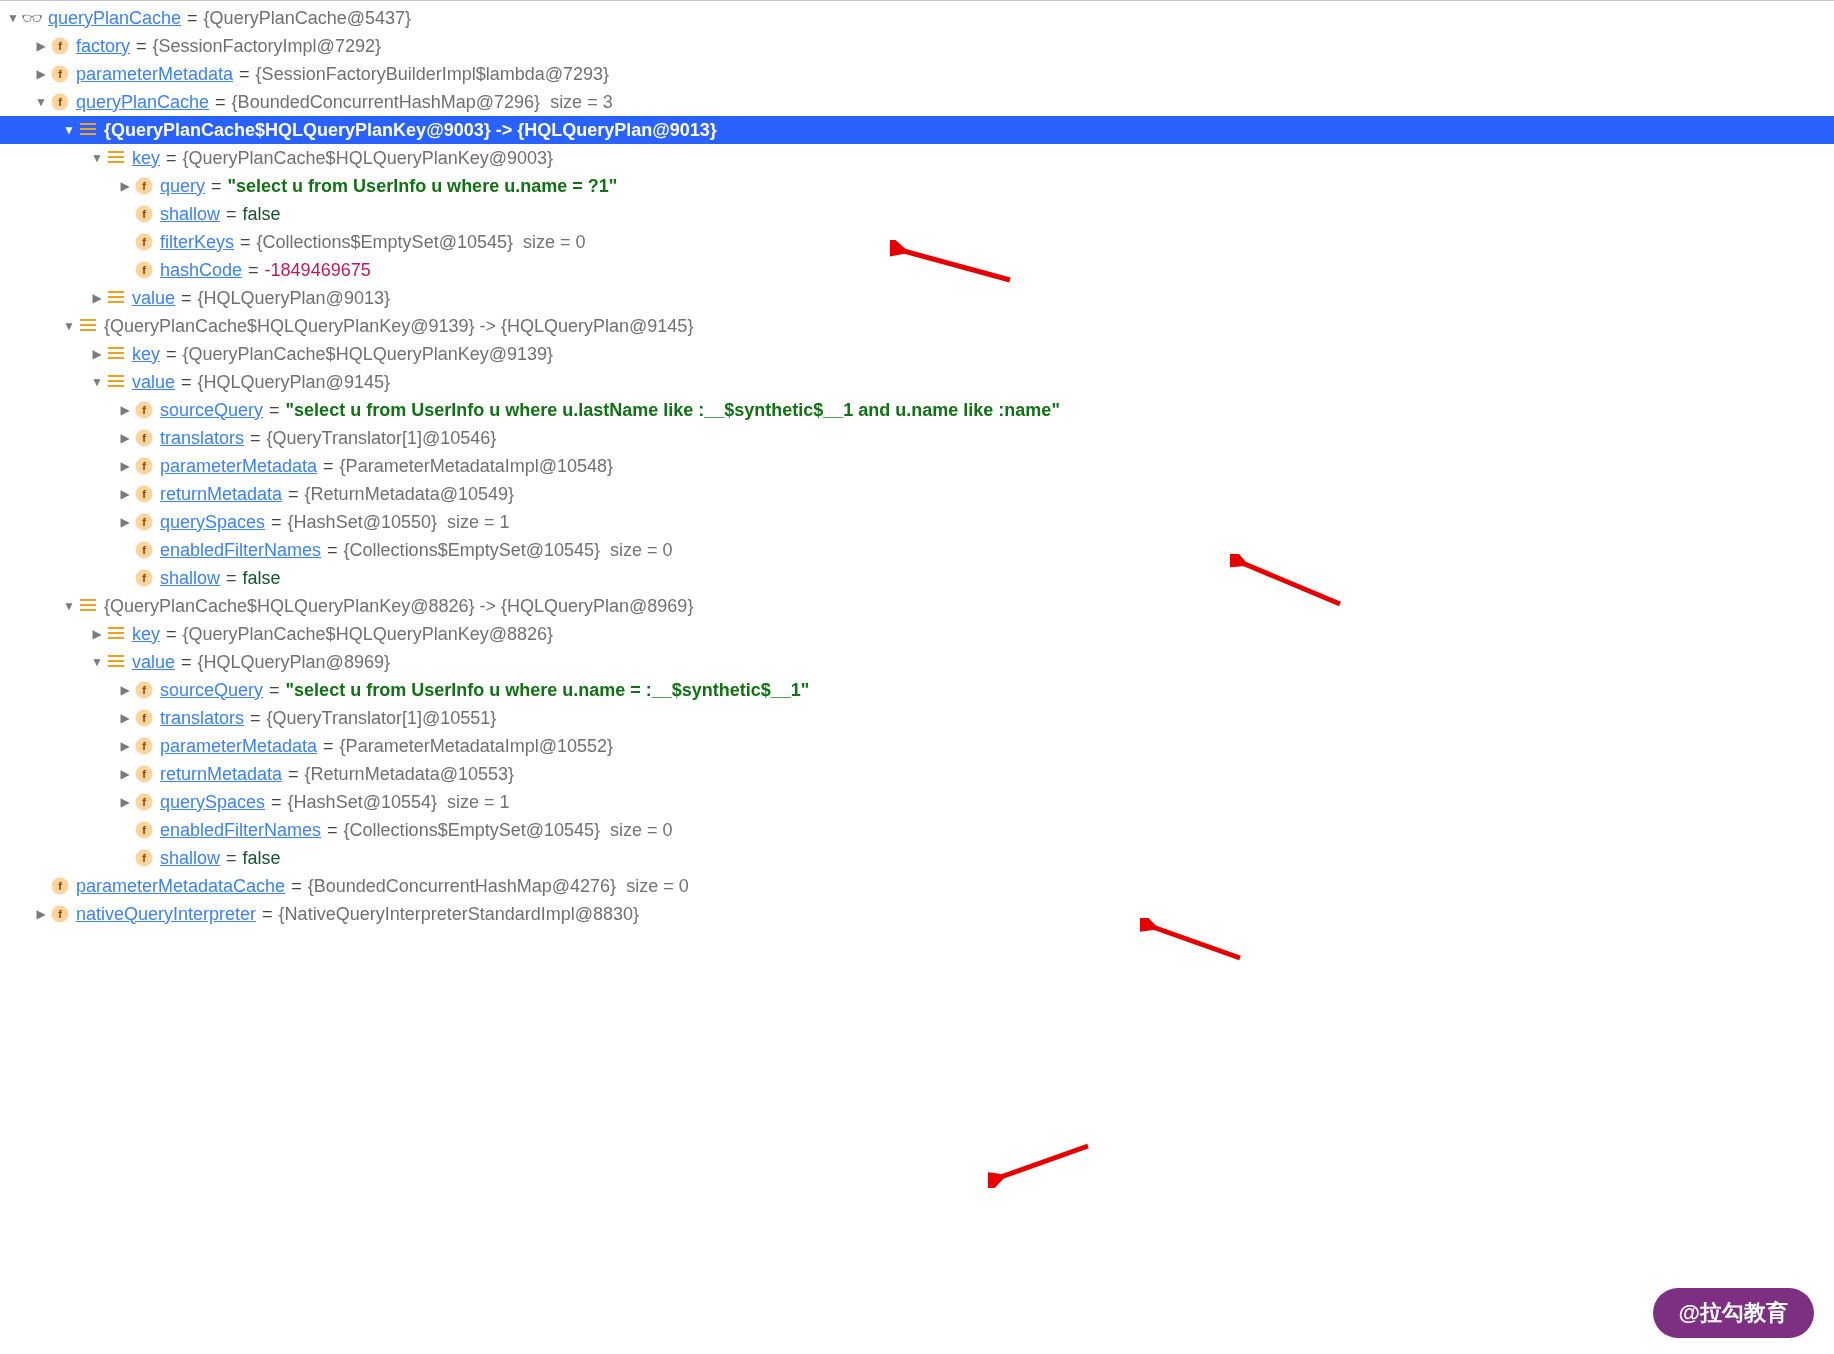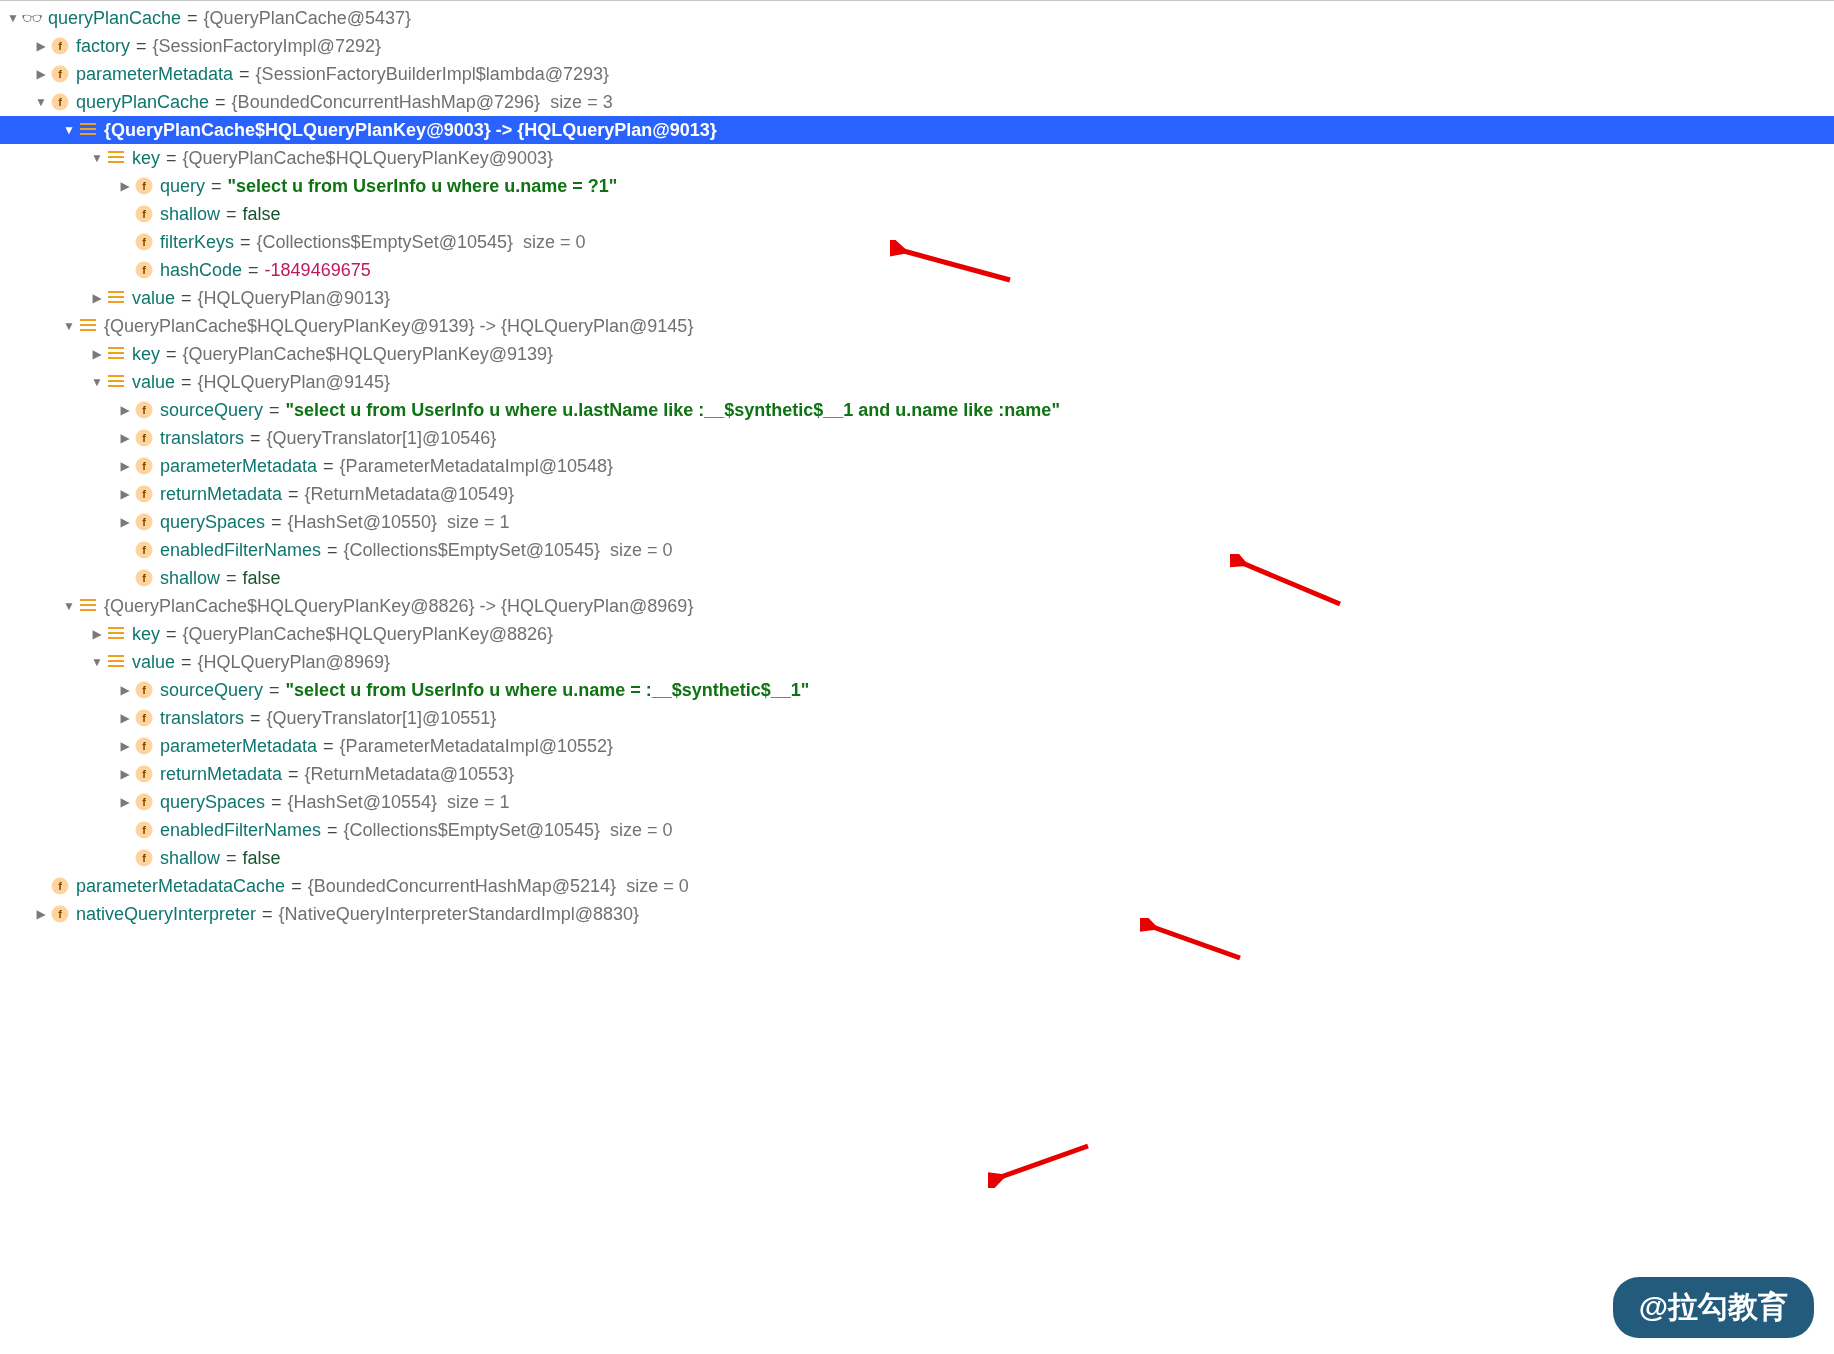--- a/index.html
+++ b/index.html
@@ -47,21 +47,21 @@
     margin-right: 6px;
     flex-shrink: 0;
     position: relative;
   }
   .icon.field svg circle { fill: #ffd39b; }
   .icon.field svg text { fill: #7b4c00; font-size: 11px; font-family: Arial; font-weight: bold; }
   .icon.glasses { color: #6b6b6b; font-size: 17px; }
   .icon.lines svg rect { fill: #f0a020; }
   .selected .icon.lines svg rect { fill: #f0a020; }
   .indent { display: inline-block; flex-shrink: 0; }
-  .name { color: #0f766e; }
+  .name { color: #3b82f6; text-decoration: underline; }
   .op { color: #444; margin: 0 6px; }
   .val { color: #707070; }
   .val.str { color: #107313; font-weight: bold; }
   .val.size { color: #737373; }
   .val.num { color: #be185d; }
   .val.false { color: #14532d; }
   .thin-divider {
     width: 100%;
     height: 1px;
     background: #c6c6c6;
@@ -69,25 +69,25 @@
     top: 0; left: 0;
   }
   .arrow {
     position: absolute;
     pointer-events: none;
   }
   .watermark {
     position: absolute;
     right: 20px;
     bottom: 16px;
-    background: #0c4a6e;
+    background: #701a75;
     color: #fff;
     border-radius: 26px;
     padding: 10px 26px;
-    font-size: 30px;
+    font-size: 22px;
     font-weight: 600;
     opacity: 0.9;
   }
 </style>
 </head>
 <body>
 
 <div class="thin-divider"></div>
 
 <div class="tree">
@@ -540,21 +540,21 @@
     <span class="indent" style="width:32px"></span>
     <span class="twisty none">▶</span>
     <span class="icon field">
       <svg width="18" height="18">
           <circle cx="9" cy="9" r="8.5"></circle>
           <text x="9" y="13" text-anchor="middle">f</text>
         </svg>
     </span>
     <span class="name">parameterMetadataCache</span>
     <span class="op">=</span>
-    <span class="val">{BoundedConcurrentHashMap@5214}</span>
+    <span class="val">{BoundedConcurrentHashMap@4276}</span>
     <span>&nbsp;&nbsp;</span>
     <span class="val size">size = 0</span>
   </div>
 
   <div class="row">
     <span class="indent" style="width:32px"></span>
     <span class="twisty">▶</span>
     <span class="icon field">
       <svg width="18" height="18">
           <circle cx="9" cy="9" r="8.5"></circle>

